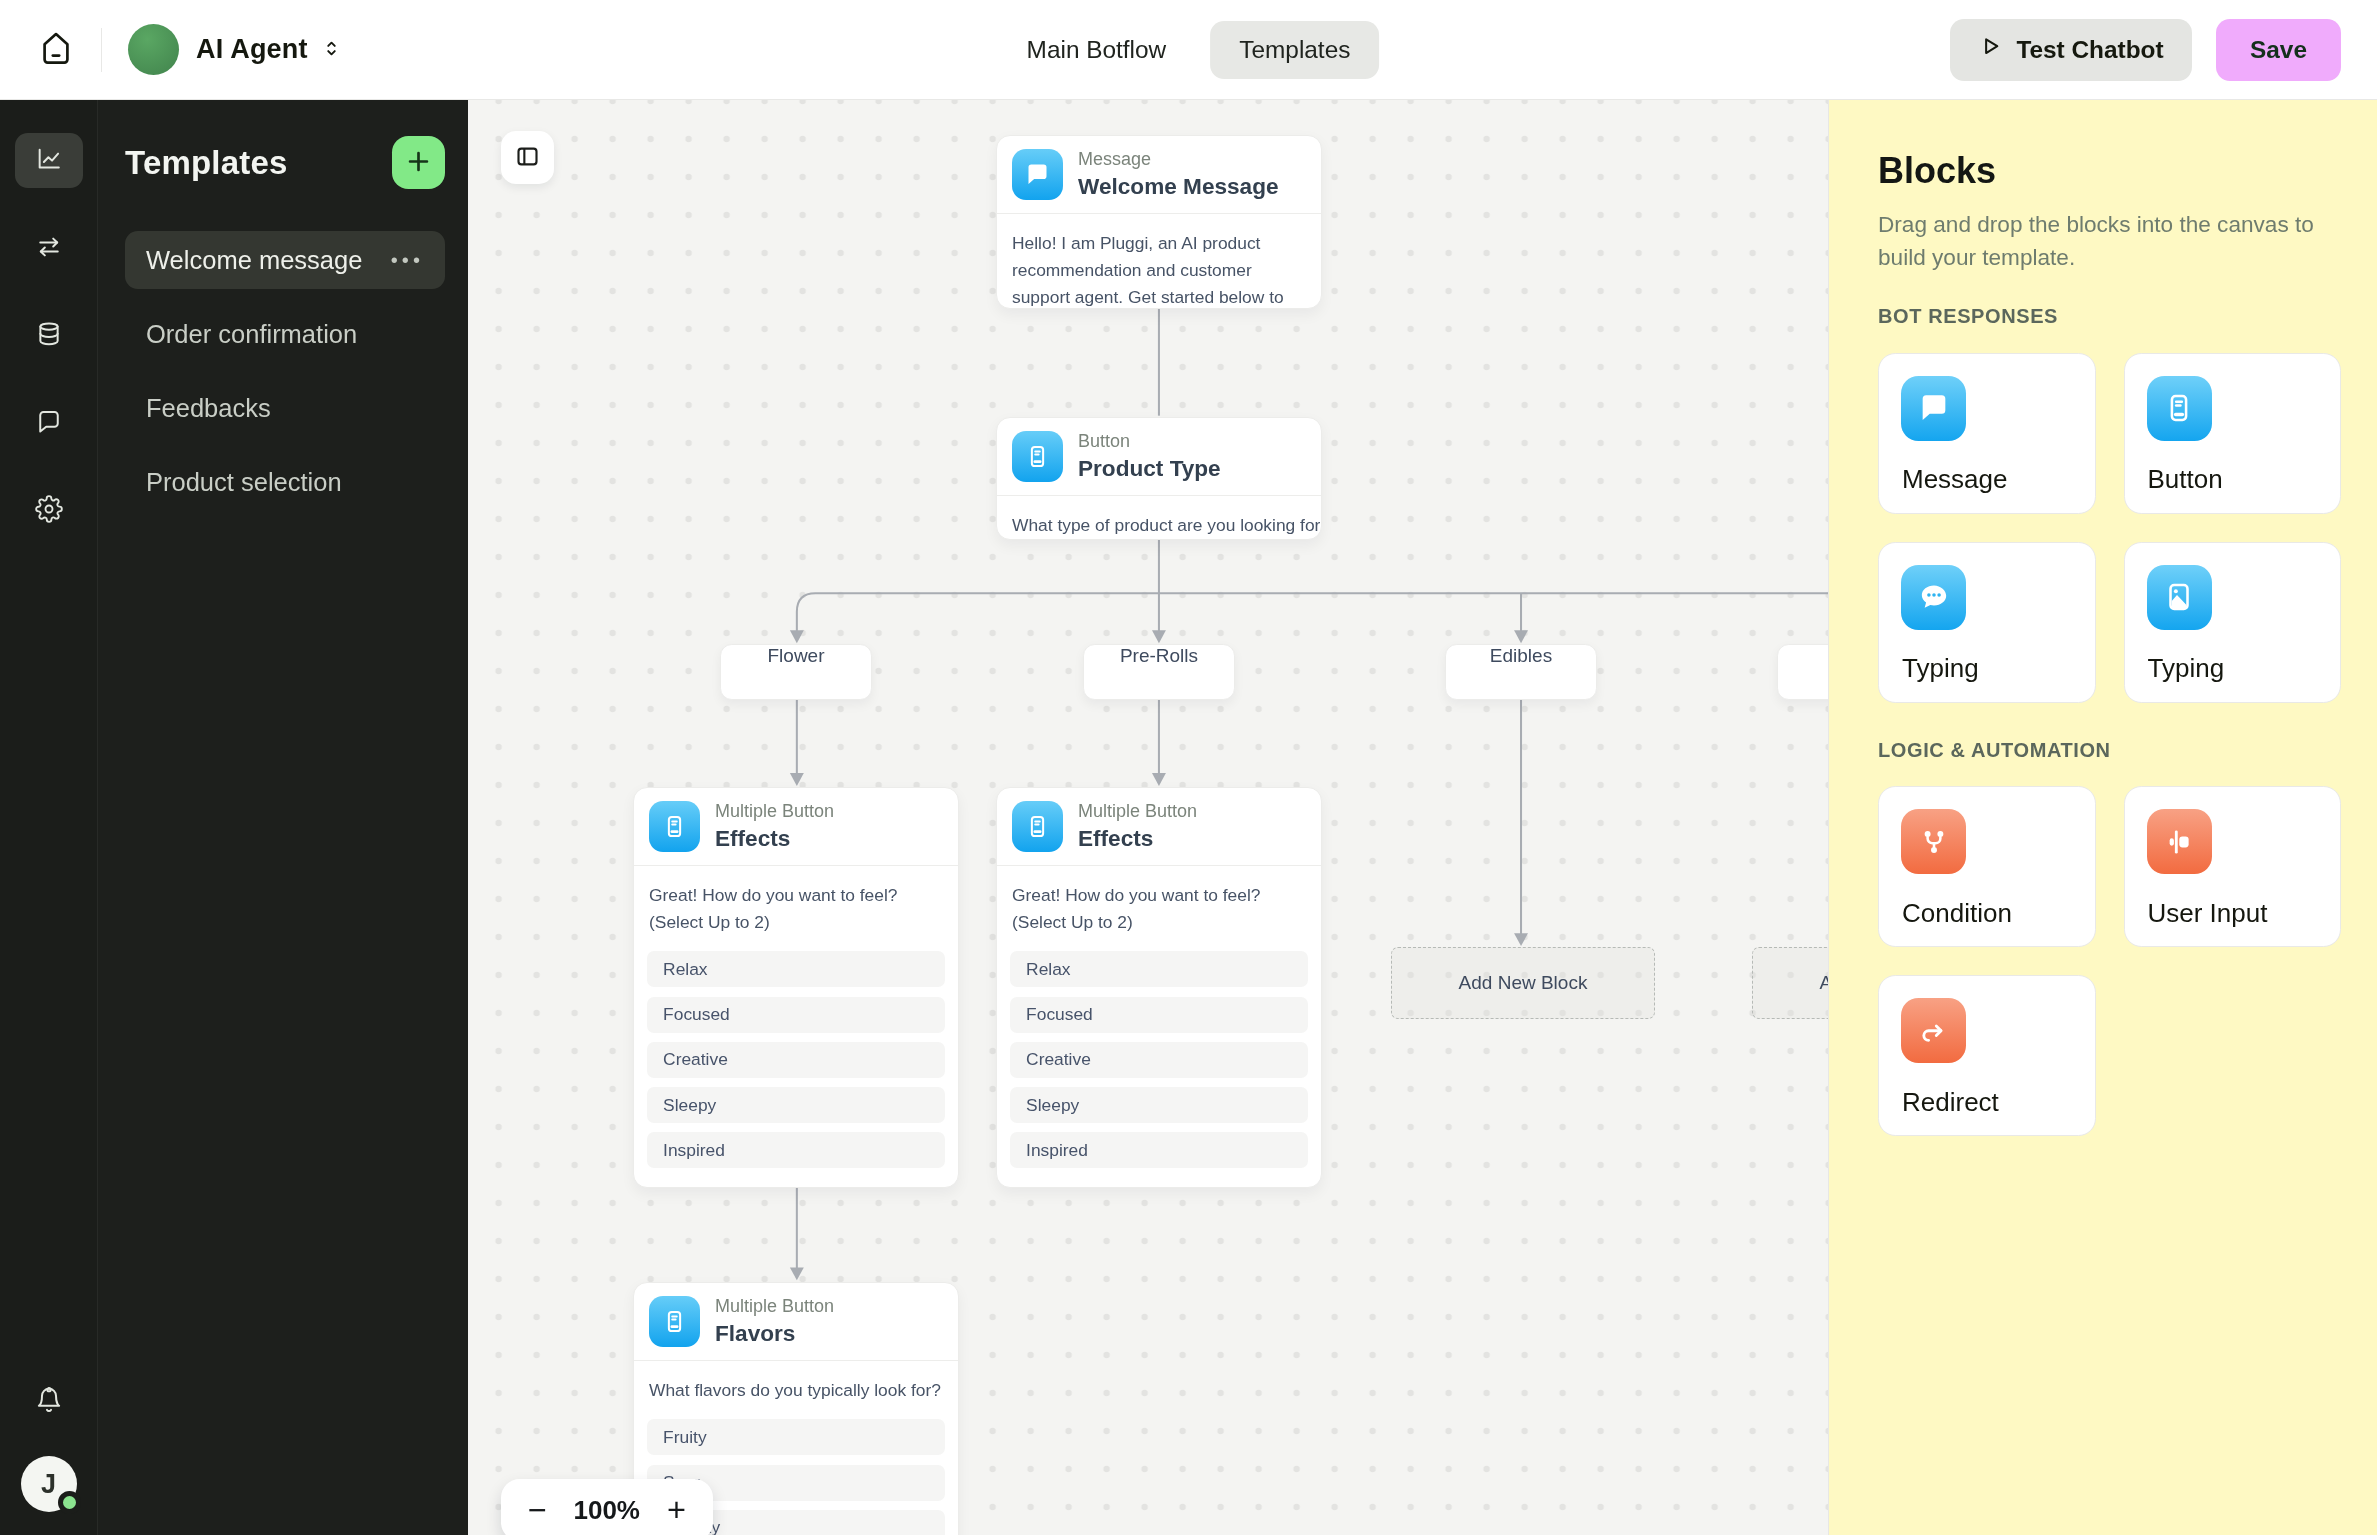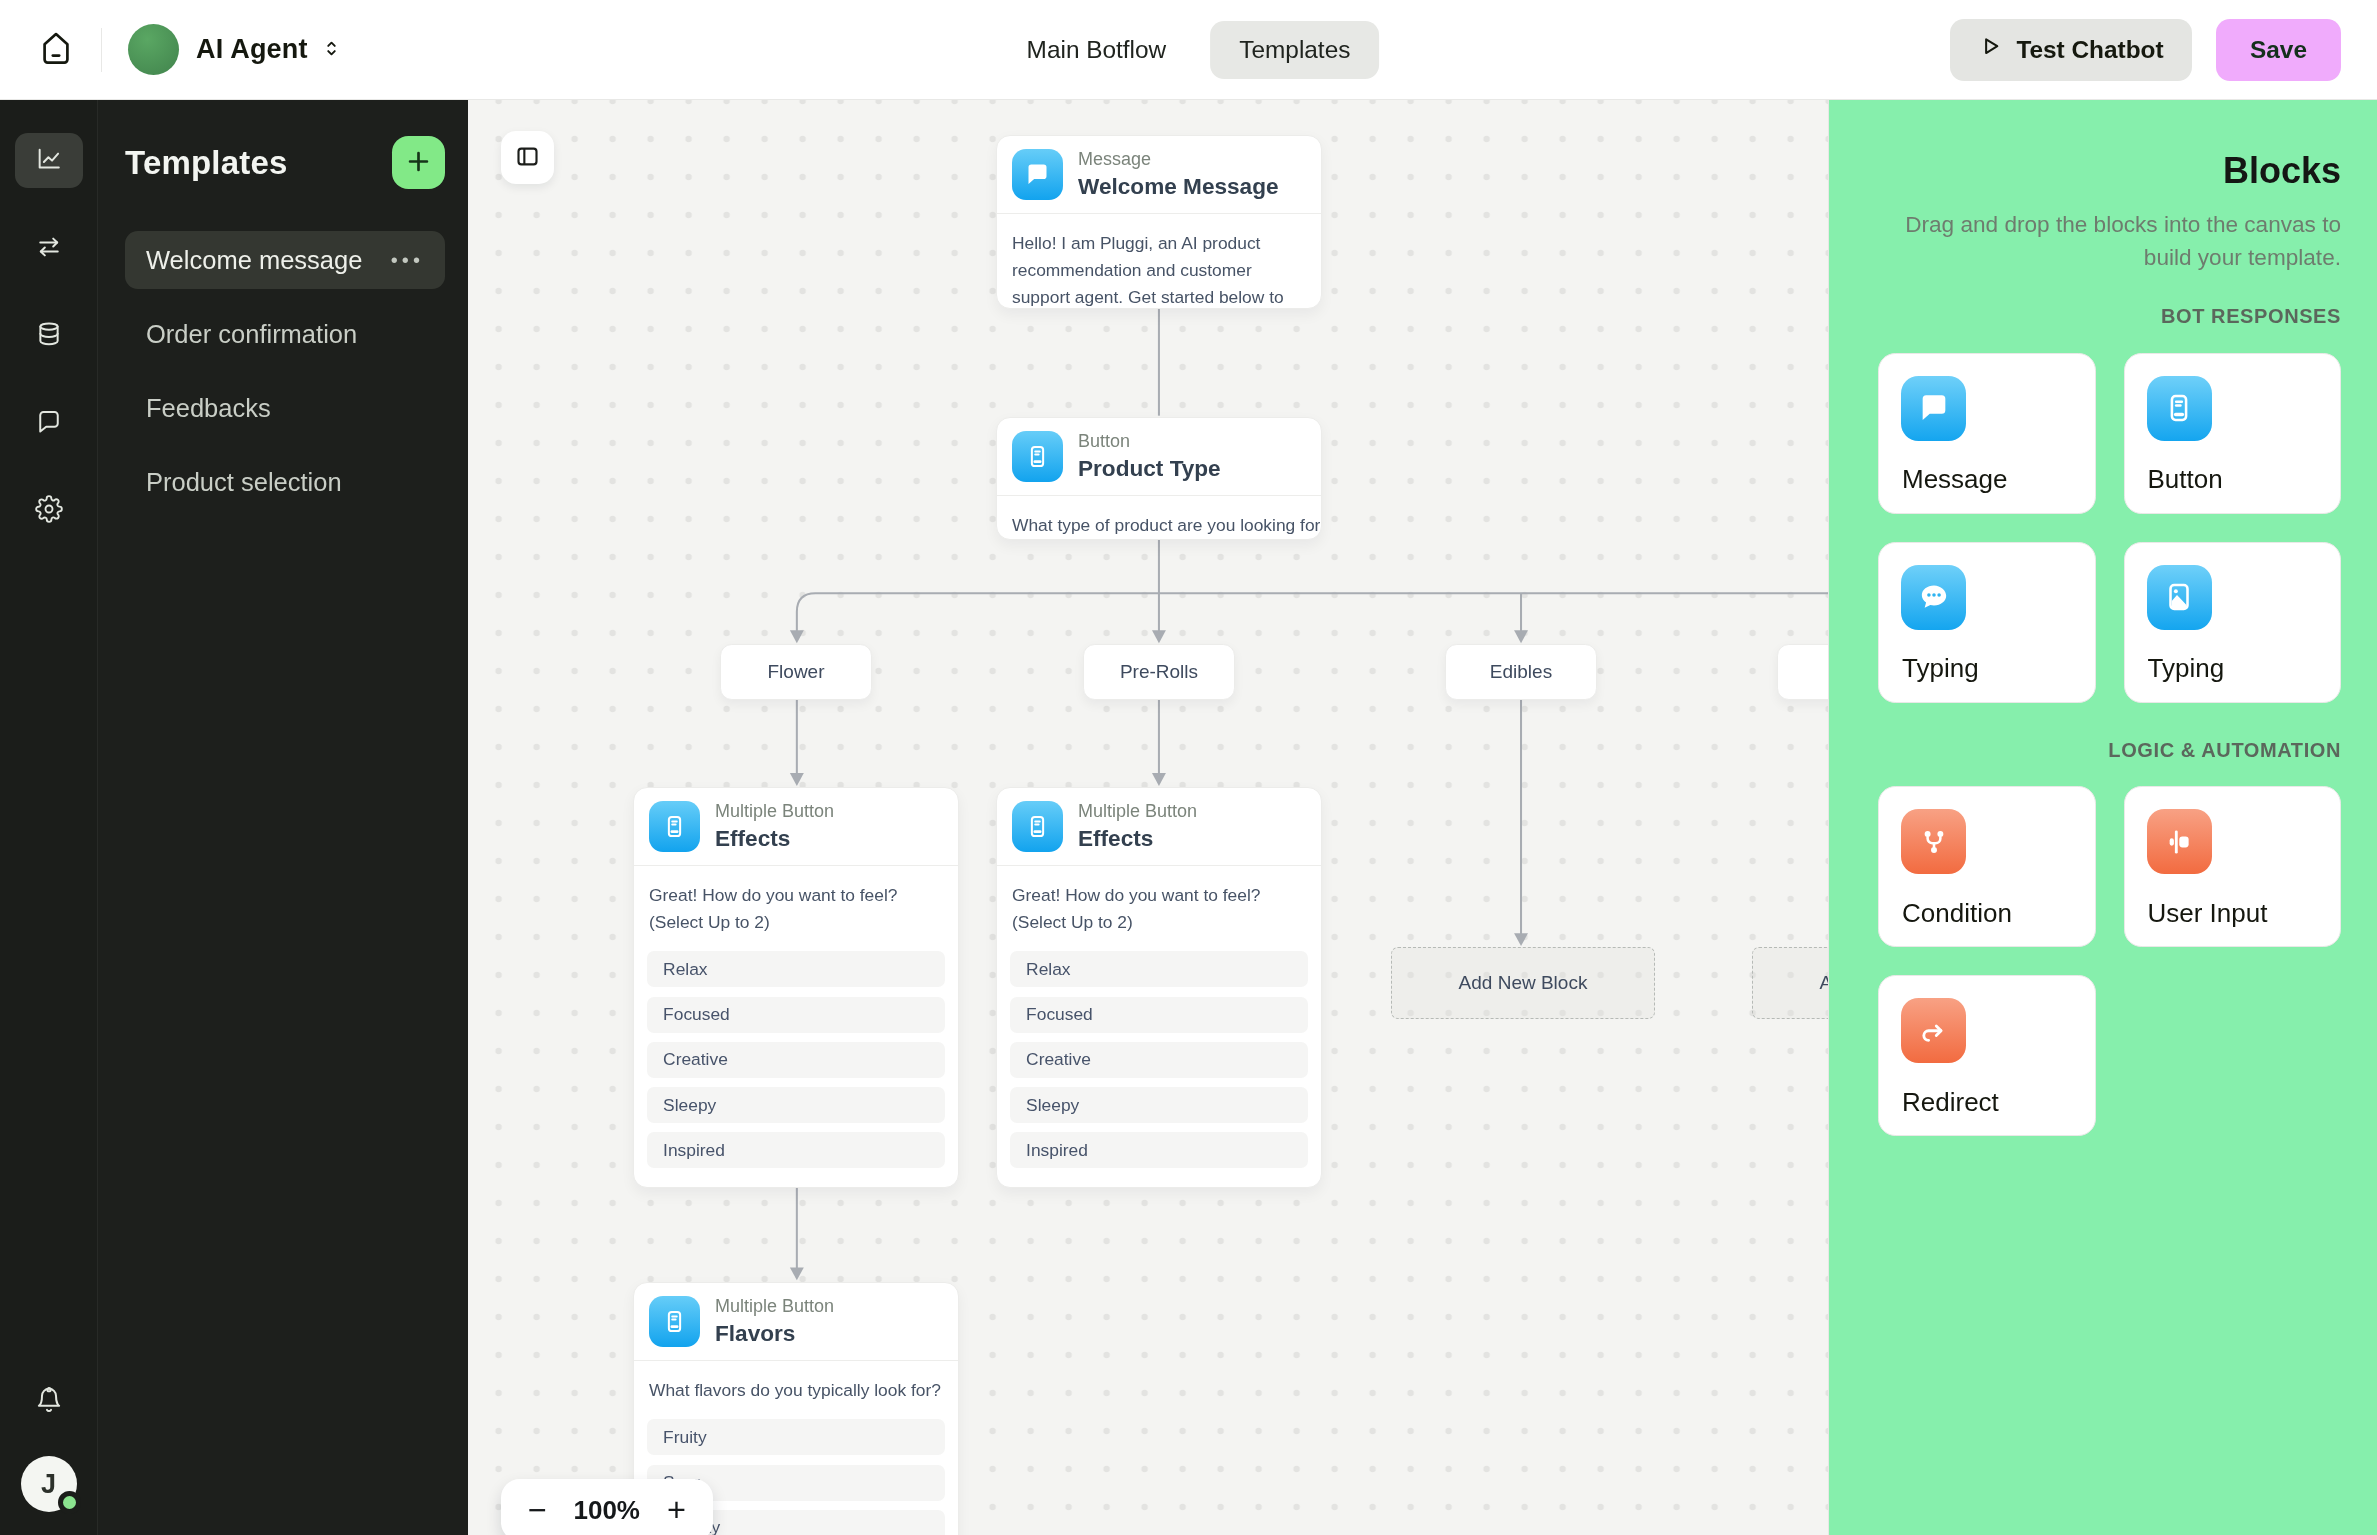--- a/index.html
+++ b/index.html
@@ -70,35 +70,35 @@
   .nlabel { font-size:18px; color:#7b847b; margin-bottom:4.1px; }
   .ntitle { font-size:22.6px; font-weight:600; color:#33404f; }
   .ndivider { height:1.2px; background:#ededeb; }
   .nbody { padding:16.3px 15px 12.8px; font-size:17.4px; line-height:27px; color:#475366; }
   .nbody.nowrap { white-space:nowrap; }
   .nopts { padding:2.3px 12.8px 15px; }
   .opt { height:36px; background:#f5f5f4; border-radius:7px; display:flex; align-items:center;
          padding:0 16.3px; font-size:17.4px; color:#47536a; margin-bottom:9.3px; }
 
   .pill { position:absolute; top:544px; width:152px; height:56px; background:#fff; border:0.6px solid #ececea;
-          border-radius:11.6px; box-shadow:0 4.6px 10.4px rgba(17,24,39,.05); display:flex; align-items:center;
+          border-radius:11.6px; box-shadow:0 4.6px 10.4px rgba(17,24,39,.05); display:flex; 
           justify-content:center; font-size:19px; color:#3e4a5e; z-index:2; cursor:grab; }
   .addblock { position:absolute; top:847px; width:264px; height:72px; border:1.7px dashed #b6bab6; border-radius:7px;
               background:rgba(221,223,219,.28); display:flex; align-items:center; justify-content:center;
               font-size:19px; color:#3e4a5e; z-index:2; cursor:pointer; white-space:nowrap; }
 
   .zoomctl { position:absolute; left:32.5px; top:1379px; height:62px; background:#fff; border-radius:18.6px;
              box-shadow:0 7px 16.3px rgba(17,24,39,.14); display:flex; align-items:center; gap:27px;
              padding:0 27px; z-index:30; }
   .zoom-btn { font-size:32.5px; font-weight:400; color:#15181a; background:none; border:none; cursor:pointer; line-height:1; }
   .zoom-val { font-size:26px; font-weight:600; color:#15181a; }
 
   
-  .bpanel { position:absolute; top:100px; left:1828px; width:549px; height:1435px; background:#86efac;
-            border-left:1.2px solid #e7e7e5; padding:50px 36px 0 49px; z-index:45;text-align:right; }
+  .bpanel { position:absolute; top:100px; left:1828px; width:549px; height:1435px; background:#fef9c3;
+            border-left:1.2px solid #e7e7e5; padding:50px 36px 0 49px; z-index:45; }
   .bpanel-title { font-size:36px; font-weight:700; color:#141714; margin-bottom:16.3px; }
   .bpanel-sub { font-size:22.6px; line-height:33px; color:#6e7c6e; max-width:482px; margin-bottom:31px; }
   .bsection-label { font-size:20px; font-weight:700; color:#5b675c; letter-spacing:0.6px; margin-bottom:24.4px; }
   .bgrid { display:grid; grid-template-columns:1fr 1fr; gap:28px; margin-bottom:36px; }
   .bcard { height:161px; border:1.2px solid #e9e9e7; border-radius:17.4px; background:#fff; position:relative; cursor:grab; }
   .bicon { position:absolute; left:22px; top:22px; width:65px; height:65px; border-radius:17.4px;
            display:flex; align-items:center; justify-content:center; }
   .bicon.blue { background:linear-gradient(180deg,#6fd0f9,#14a5ef); }
   .bicon.orange { background:linear-gradient(180deg,#f8a184,#f26b40); }
   .bcard-label { position:absolute; left:23px; bottom:17.4px; font-size:26px; font-weight:500; color:#15170f; }

